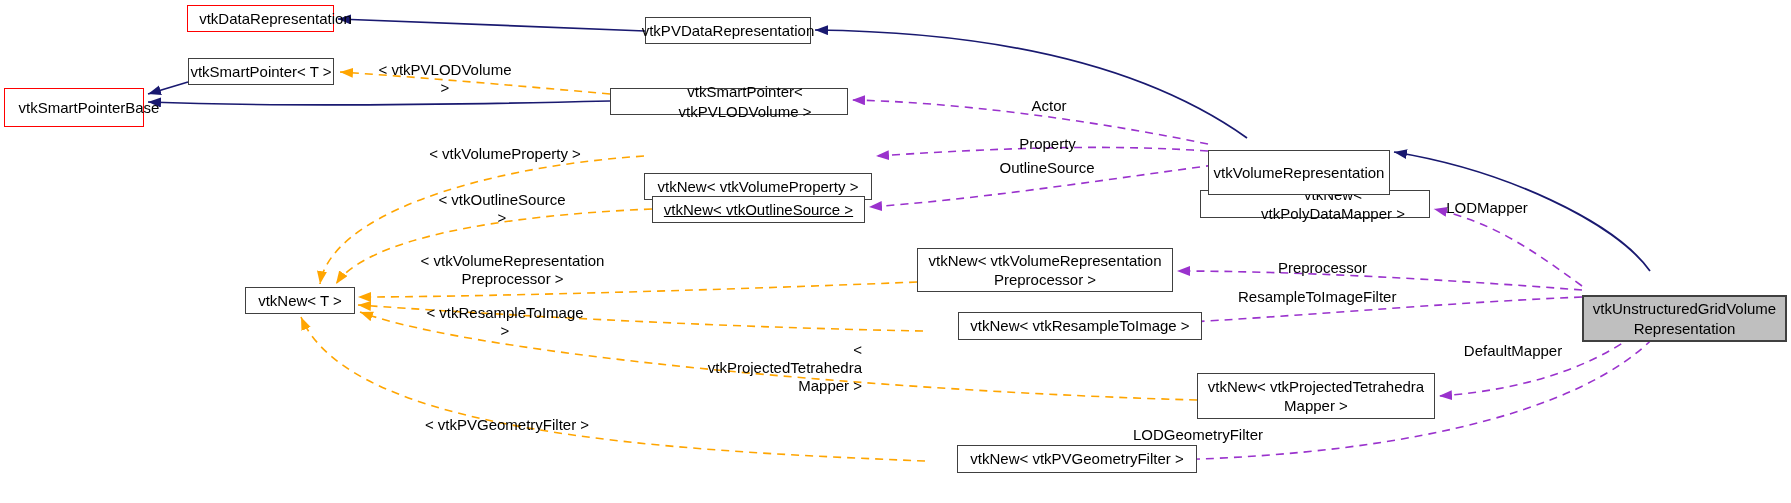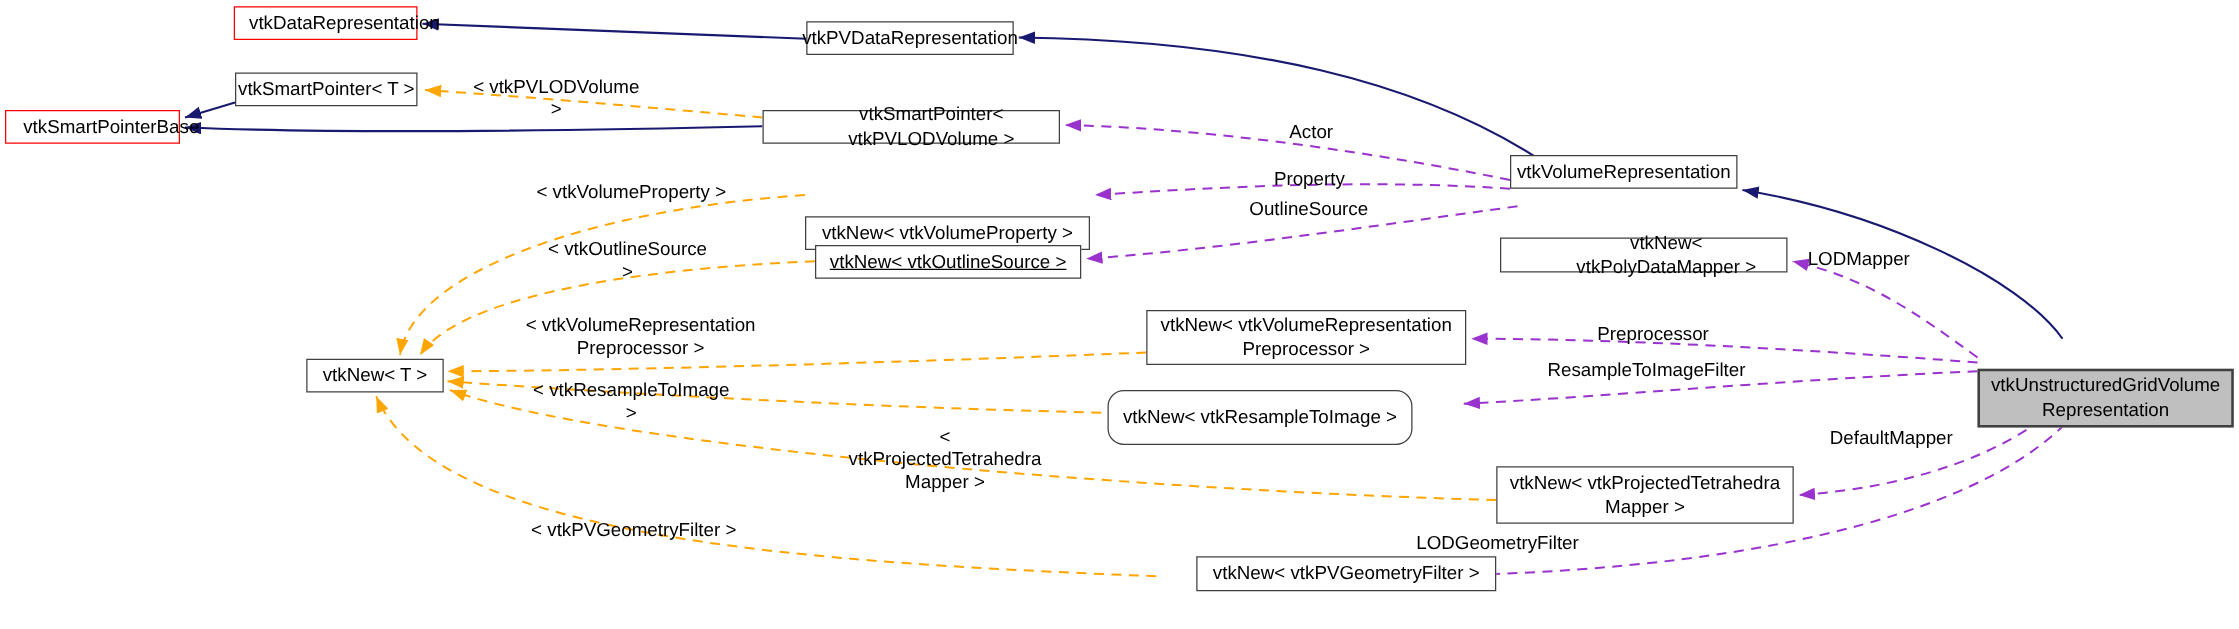--- a/index.html
+++ b/index.html
@@ -72,59 +72,59 @@
     <path class="edge-usage" d="M 1654,318 C 1610,362 1530,390 1439,396" marker-end="url(#arrUsage)"></path>
     <path class="edge-usage" d="M 1670,318 C 1610,405 1420,454 1169,460" marker-end="url(#arrUsage)"></path>
   </svg>
 
   <div class="node hot" style="left:187px; top:5px; width:147px; height:27px;">vtkDataRepresentation</div>
 
   <div class="node" style="left:645px; top:17px; width:166px; height:27px;">vtkPVDataRepresentation</div>
 
   <div class="node" style="left:188px; top:58px; width:146px; height:27px;">vtkSmartPointer&lt; T &gt;</div>
 
-  <div class="node hot" style="left:4px; top:88px; width:140px; height:27px;">vtkSmartPointerBase</div>
+  <div class="node hot" style="left:4px; top:88px; width:140px; height:39px;">vtkSmartPointerBase</div>
 
   <div class="node" style="left:610px; top:88px; width:238px; height:27px;padding-left:32px;">vtkSmartPointer&lt; vtkPVLODVolume &gt;</div>
 
   <div class="node" style="left:644px; top:144px; width:228px; height:27px;margin-top:29px;">vtkNew&lt; vtkVolumeProperty &gt;</div>
 
   <div class="node" style="left:652px; top:196px; width:213px; height:27px;text-decoration:underline;">vtkNew&lt; vtkOutlineSource &gt;</div>
 
   <div class="node" style="left:245px; top:287px; width:110px; height:27px;">vtkNew&lt; T &gt;</div>
 
   <div class="node" style="left:917px; top:248px; width:256px; height:44px;">vtkNew&lt; vtkVolumeRepresentation
 Preprocessor &gt;</div>
 
-  <div class="node" style="left:886px; top:312px; width:244px; height:44px;border-radius:13px;">vtkNew&lt; vtkResampleToImage &gt;</div>
+  <div class="node" style="left:958px; top:312px; width:244px; height:28px;">vtkNew&lt; vtkResampleToImage &gt;</div>
 
   <div class="node" style="left:1200px; top:190px; width:230px; height:28px;padding-left:36px;">vtkNew&lt; vtkPolyDataMapper &gt;</div>
 
-  <div class="node" style="left:1208px; top:124px; width:182px; height:27px;">vtkVolumeRepresentation</div>
+  <div class="node" style="left:1208px; top:150px; width:182px; height:45px;">vtkVolumeRepresentation</div>
 
   <div class="node" style="left:1197px; top:373px; width:238px; height:46px;">vtkNew&lt; vtkProjectedTetrahedra
 Mapper &gt;</div>
 
   <div class="node" style="left:925px; top:445px; width:240px; height:28px;margin-left:32px;">vtkNew&lt; vtkPVGeometryFilter &gt;</div>
 
   <div class="node sel" style="left:1582px; top:271px; width:205px; height:47px;">vtkUnstructuredGridVolume
 Representation</div>
 
   <div class="elabel" style="left:375px; top:61px; width:140px;">&lt; vtkPVLODVolume &gt;</div>
 
   <div class="elabel" style="left:426px; top:145px; width:158px;">&lt; vtkVolumeProperty &gt;</div>
 
   <div class="elabel" style="left:432px; top:191px; width:140px;">&lt; vtkOutlineSource &gt;</div>
 
   <div class="elabel" style="left:410px; top:252px; width:205px;">&lt; vtkVolumeRepresentation
 Preprocessor &gt;</div>
 
   <div class="elabel" style="left:420px; top:304px; width:170px;">&lt; vtkResampleToImage &gt;</div>
 
-  <div class="elabel" style="left:675px; top:341px; width:162px;">&lt; vtkProjectedTetrahedra
+  <div class="elabel" style="left:700px; top:341px; width:162px;text-align:right;">&lt; vtkProjectedTetrahedra
 Mapper &gt;</div>
 
   <div class="elabel" style="left:421px; top:416px; width:172px;">&lt; vtkPVGeometryFilter &gt;</div>
 
   <div class="elabel" style="left:1025px; top:97px; width:48px;">Actor</div>
 
   <div class="elabel" style="left:1015px; top:135px; width:65px;">Property</div>
 
   <div class="elabel" style="left:998px; top:159px; width:98px;">OutlineSource</div>
 

